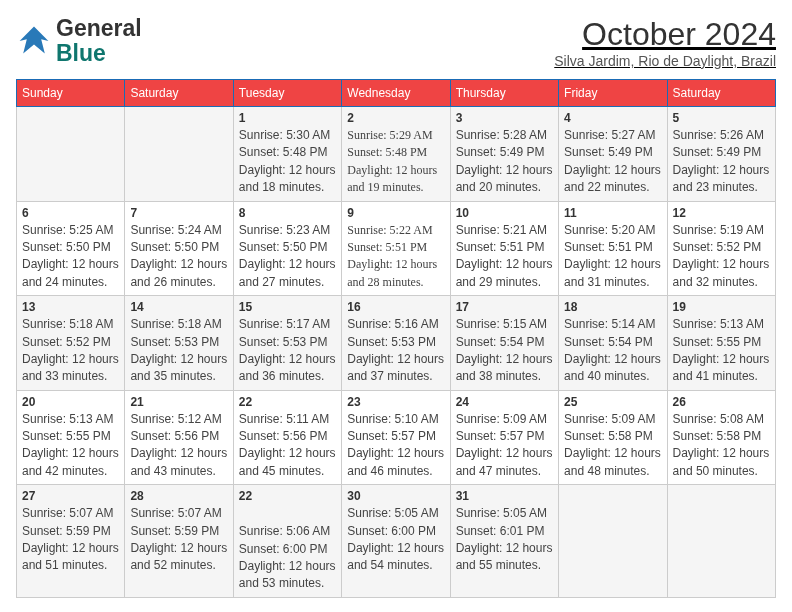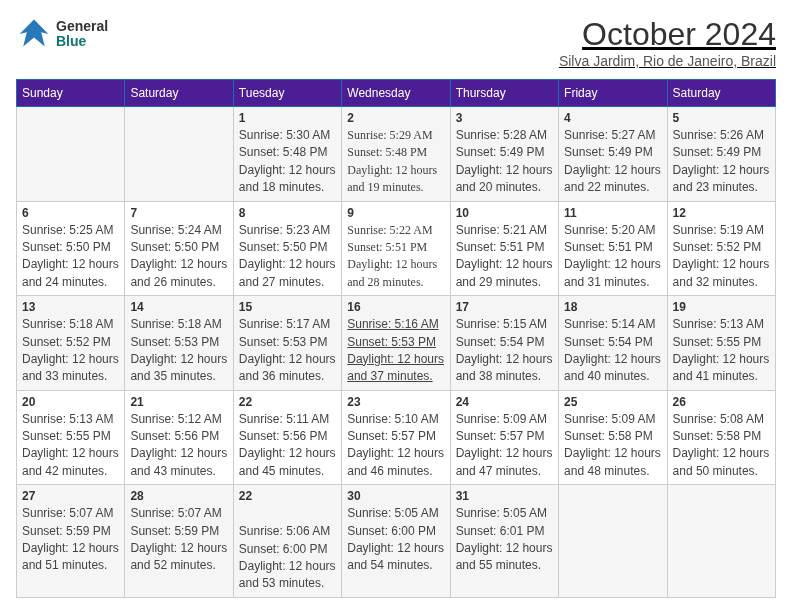--- a/index.html
+++ b/index.html
@@ -15,21 +15,21 @@
       align-items: flex-start;
       justify-content: space-between;
       margin-bottom: 10px;
     }
     .logo {
       display: flex;
       align-items: center;
       gap: 4px;
     }
     .logo-text {
-      font-size: 14px;
+      font-size: 23px;
       font-weight: bold;
       color: #333;
       line-height: 1.1;
     }
     .logo-text span {
       color: #1a6bb5;
     }
     .logo-bird {
       width: 36px;
       height: 36px;
@@ -46,21 +46,21 @@
     .location {
       font-size: 14px;
       color: #555;
     }
     table {
       width: 100%;
       border-collapse: collapse;
       font-size: 10.5px;
     }
     thead tr th {
-      background-color: #4c1d95;
+      background-color: #ef4444;
       color: #fff;
       text-align: left;
       padding: 6px 5px;
       font-size: 12px;
       font-weight: normal;
       border: 1px solid #1a6bb5;
     }
     tbody tr td {
       border: 1px solid #ccc;
       vertical-align: top;
@@ -98,21 +98,21 @@
     <svg class="logo-bird" viewBox="0 0 40 40" xmlns="http://www.w3.org/2000/svg">
       <polygon points="20,4 36,20 28,18 32,34 20,24 8,34 12,18 4,20" fill="#2979b8"></polygon>
     </svg>
     <div class="logo-text">
       <span style="color:#333">General</span><br>
       <span style="color:#0f766e">Blue</span>
     </div>
   </div>
   <div class="title-block">
     <div class="month-title">October 2024</div>
-    <div class="location">Silva Jardim, Rio de Janeiro, Brazil</div>
+    <div class="location">Silva Jardim, Rio de Daylight, Brazil</div>
   </div>
 </div>
 
 <table>
   <thead>
     <tr id="header-row">
         <th>Sunday</th>
         <th>Saturday</th>
         <th>Tuesday</th>
         <th>Wednesday</th>
@@ -229,21 +229,21 @@
         </td>
         <td>
           <span class="day-num">15</span>
           <div class="day-info" style="white-space: pre-line;">Sunrise: 5:17 AM
 Sunset: 5:53 PM
 Daylight: 12 hours
 and 36 minutes.</div>
         </td>
         <td>
           <span class="day-num">16</span>
-          <div class="day-info" style="white-space: pre-line; text-decoration: underline;">Sunrise: 5:16 AM
+          <div class="day-info" style="white-space: pre-line;">Sunrise: 5:16 AM
 Sunset: 5:53 PM
 Daylight: 12 hours
 and 37 minutes.</div>
         </td>
         <td>
           <span class="day-num">17</span>
           <div class="day-info" style="white-space: pre-line;">Sunrise: 5:15 AM
 Sunset: 5:54 PM
 Daylight: 12 hours
 and 38 minutes.</div>

